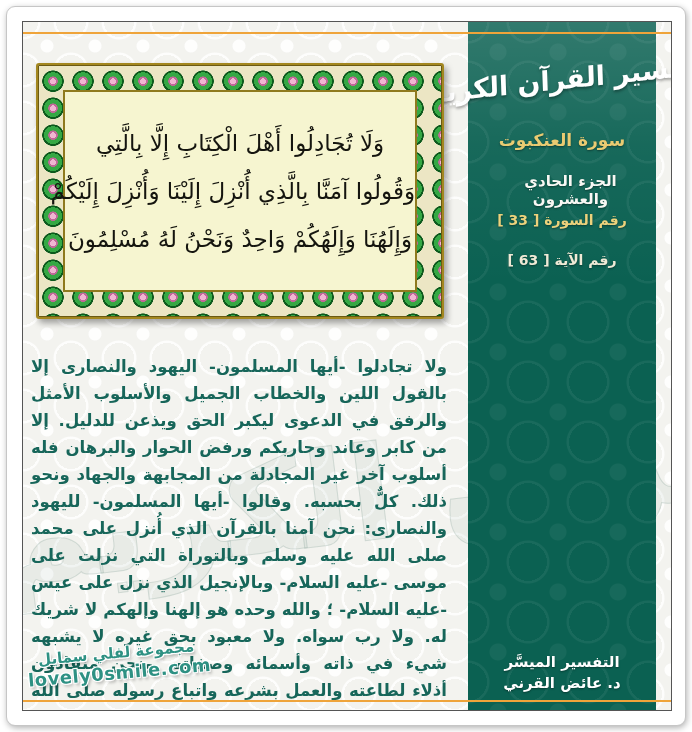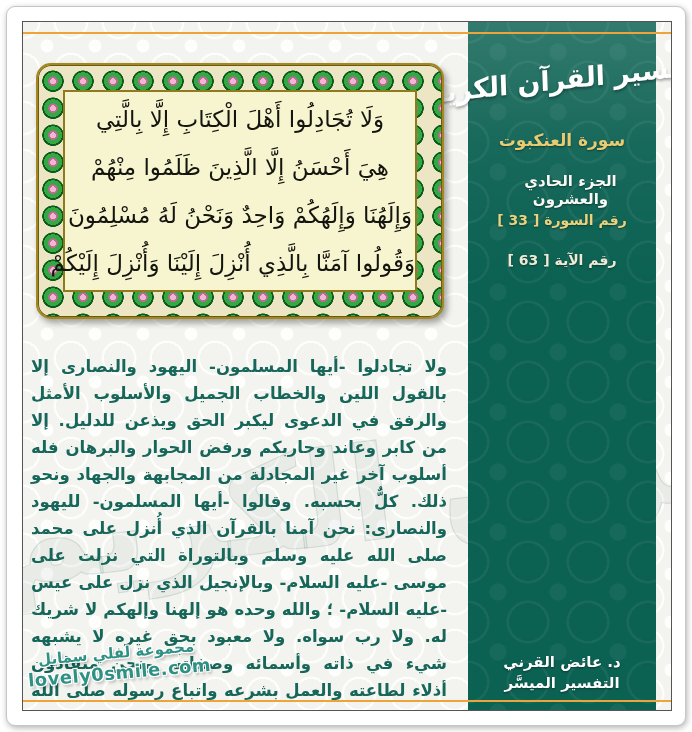--- a/index.html
+++ b/index.html
@@ -71,21 +71,21 @@
   .sb-footer{
     position:absolute;left:0;right:0;top:630px;text-align:center;direction:rtl;
     color:#ffffff;font-weight:bold;font-size:15px;line-height:21px;
     text-shadow:0 1px 2px rgba(0,0,0,.40);
   }
 
   
   .verse-frame{
     position:absolute;left:13px;top:41px;width:408px;height:256px;z-index:5;
     box-sizing:border-box;
-    border:2px solid #a3871f;border-radius:15px;
+    border:2px solid #a3871f;border-radius:3px;
     box-shadow:3px 4px 6px rgba(0,0,0,.35), inset 0 0 0 1px #6b5a14;
     background-color:#ece6c4;
     background-image:
       radial-gradient(circle at 50% 60%, #f0b6d2 0 3px, #c06898 3px 4.5px, transparent 5px),
       radial-gradient(circle at 50% 60%, #35a844 0 9px, #0d5a1d 9px 10.5px, transparent 11px);
     background-size:30px 27px;
     padding:25px;
   }
   .verse-inner{
     box-sizing:border-box;width:100%;height:100%;
@@ -127,39 +127,38 @@
   <div class="panel">
 
     <div class="bg-callig">تفسير القرآن الكريم</div>
 
     <div class="accent top"></div>
     <div class="accent bottom"></div>
 
     <div class="verse-frame">
       <div class="verse-inner">
         <div class="verse-line">وَلَا تُجَادِلُوا أَهْلَ الْكِتَابِ إِلَّا بِالَّتِي</div>
-        <div class="verse-line">هِيَ أَحْسَنُ إِلَّا الَّذِينَ ظَلَمُوا مِنْهُمْ</div>
+        <div class="verse-line">وَقُولُوا آمَنَّا بِالَّذِي أُنْزِلَ إِلَيْنَا وَأُنْزِلَ إِلَيْكُمْ</div>
         <div class="verse-line">وَإِلَهُنَا وَإِلَهُكُمْ وَاحِدٌ وَنَحْنُ لَهُ مُسْلِمُونَ</div>
-        <div class="verse-line">وَقُولُوا آمَنَّا بِالَّذِي أُنْزِلَ إِلَيْنَا وَأُنْزِلَ إِلَيْكُمْ</div>
       </div>
     </div>
 
     <div class="tafsir">ولا تجادلوا -أيها المسلمون- اليهود والنصارى إلا بالقول اللين والخطاب الجميل والأسلوب الأمثل والرفق في الدعوى ليكبر الحق ويذعن للدليل. إلا من كابر وعاند وحاربكم ورفض الحوار والبرهان فله أسلوب آخر غير المجادلة من المجابهة والجهاد ونحو ذلك. كلٌّ بحسبه. وقالوا -أيها المسلمون- لليهود والنصارى: نحن آمنا بالقرآن الذي أُنزل على محمد صلى الله عليه وسلم وبالتوراة التي نزلت على موسى -عليه السلام- وبالإنجيل الذي نزل على عيس -عليه السلام- ؛ والله وحده هو إلهنا وإلهكم لا شريك له. ولا رب سواه. ولا معبود بحق غيره لا يشبهه شيء في ذاته وأسمائه وصفاته. ونحن منقادون أذلاء لطاعته والعمل بشرعه واتباع رسوله صلى الله عليه وسلم.</div>
 
     <div class="wm">
       <div class="wm-ar">مجموعة لفلي سمايل</div>
       <div class="wm-en">lovely0smile.com</div>
     </div>
 
     <div class="sidebar">
       <div class="sb-title">تفسير القرآن الكريم</div>
       <div class="sb-item sb-surah">سورة العنكبوت</div>
       <div class="sb-item sb-juz">الجزء الحادي والعشرون</div>
       <div class="sb-item sb-surahnum">رقم السورة [ 33 ]</div>
       <div class="sb-item sb-ayahnum">رقم الآية [ 63 ]</div>
       <div class="sb-footer">
+        <div>التفسير الميسَّر</div>
         <div>د. عائض القرني</div>
-        <div>التفسير الميسَّر</div>
       </div>
     </div>
 
   </div>
 </div>
 
 </body></html>

